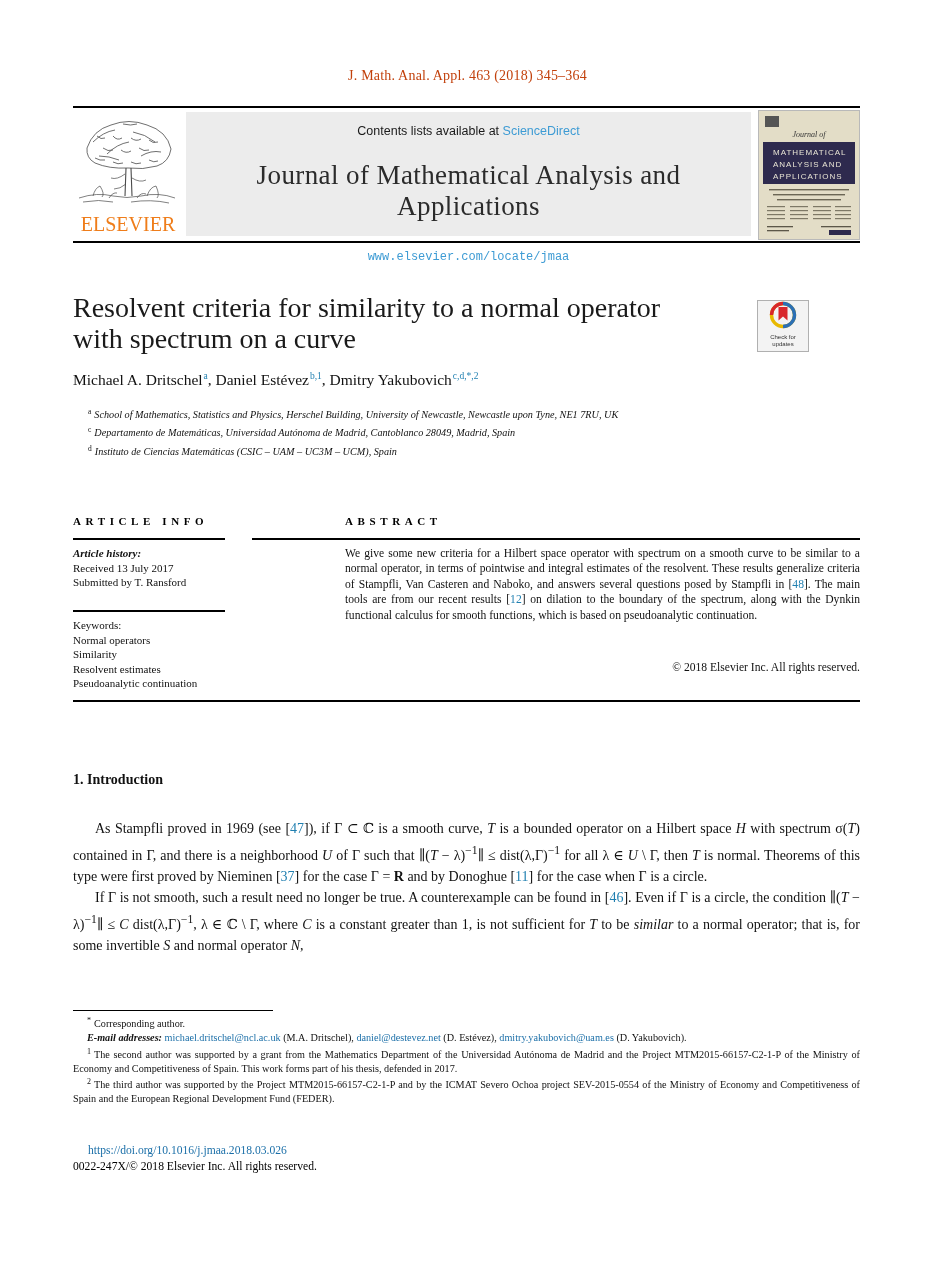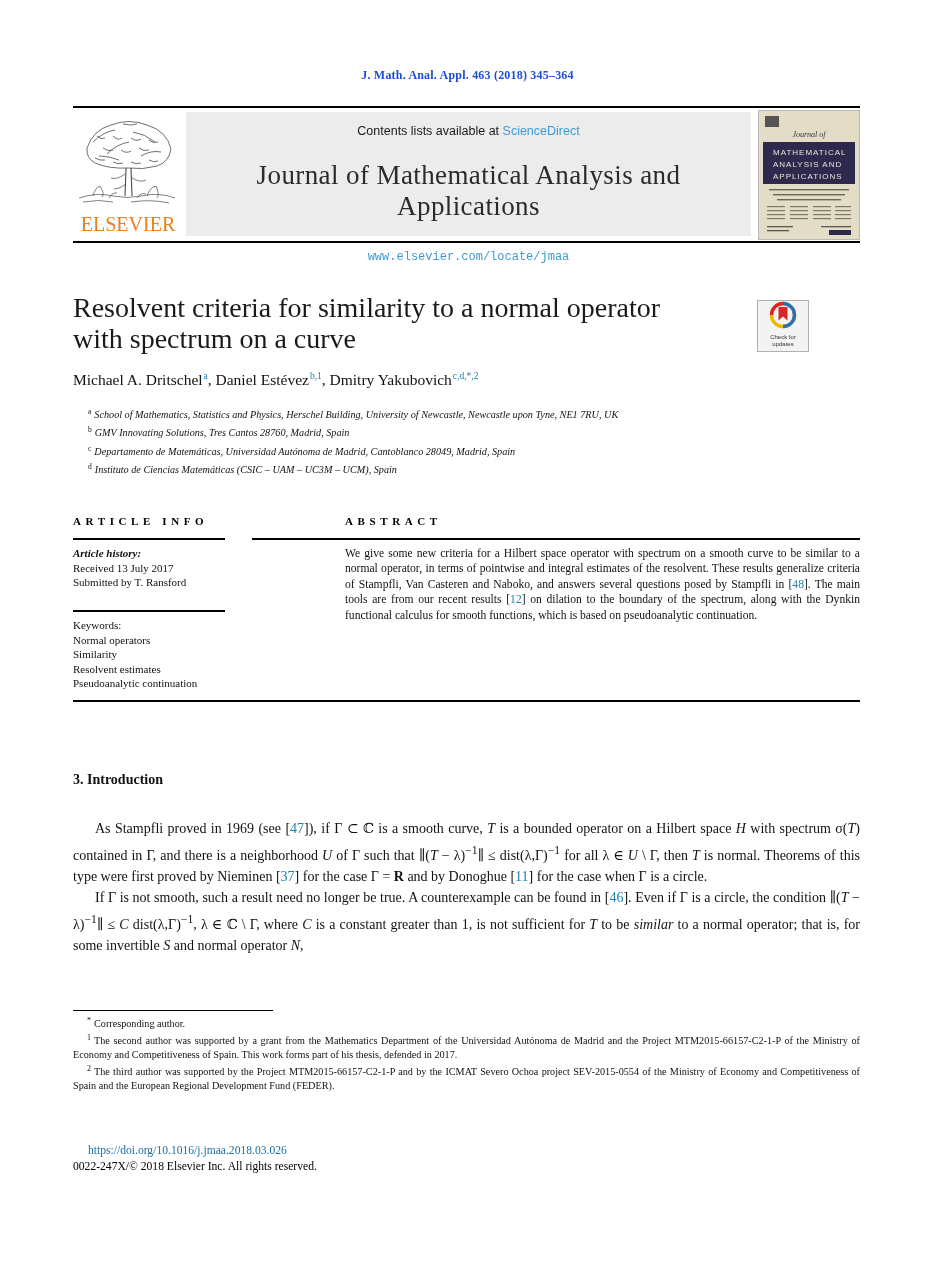--- a/index.html
+++ b/index.html
@@ -20,23 +20,23 @@
     inset: 0;
   }
 
   
   .runhead {
     position: absolute;
     top: 68px;
     left: 0;
     width: 935px;
     text-align: center;
-    font-size: 12px;
-    font-weight: bold;
-    color: #1d4ed8;
+    font-size: 14px;
+    font-weight: normal;
+    color: #c2410c;
     letter-spacing: .2px;
   }
 
   
   .rule-top {
     position: absolute;
     left: 73px;
     top: 106px;
     width: 787px;
     height: 2px;
@@ -412,21 +412,20 @@
     <div class="cm-label">
       <span>Check for</span><br>
       <span>updates</span>
     </div>
   </div>
 
   <div class="authors">Michael A. Dritschel<sup>a</sup>, Daniel Estévez<sup>b,1</sup>, Dmitry Yakubovich<sup>c,d,*,2</sup></div>
 
   <div class="affils">
     <div><span class="amark">a</span><span>School of Mathematics, Statistics and Physics, Herschel Building, University of Newcastle, Newcastle upon Tyne, NE1 7RU, UK</span></div>
-    <div><span class="amark">b</span><span>GMV Innovating Solutions, Tres Cantos 28760, Madrid, Spain</span></div>
     <div><span class="amark">c</span><span>Departamento de Matemáticas, Universidad Autónoma de Madrid, Cantoblanco 28049, Madrid, Spain</span></div>
     <div><span class="amark">d</span><span>Instituto de Ciencias Matemáticas (CSIC – UAM – UC3M – UCM), Spain</span></div>
   </div>
 
   <div class="hdr-info">ARTICLE INFO</div>
   <div class="hdr-abs">ABSTRACT</div>
   <div class="sec-rule rule-info"></div>
   <div class="sec-rule rule-abs"></div>
 
   <div class="info-col">
@@ -439,31 +438,33 @@
 
   <div class="kw-col">
     <div class="ihead">Keywords:</div>
     <div>Normal operators</div>
     <div>Similarity</div>
     <div>Resolvent estimates</div>
     <div>Pseudoanalytic continuation</div>
   </div>
 
   <div class="abstract">We give some new criteria for a Hilbert space operator with spectrum on a smooth curve to be similar to a normal operator, in terms of pointwise and integral estimates of the resolvent. These results generalize criteria of Stampfli, Van Casteren and Naboko, and answers several questions posed by Stampfli in [<span class="cit">48</span>]. The main tools are from our recent results [<span class="cit">12</span>] on dilation to the boundary of the spectrum, along with the Dynkin functional calculus for smooth functions, which is based on pseudoanalytic continuation.</div>
+  <div class="copyline">© 2018 Elsevier Inc. All rights reserved.</div>
   <div class="sec-rule rule-absend"></div>
 
-  <div class="sec-title">3. Introduction</div>
+  <div class="sec-title">1. Introduction</div>
   <div class="body-text">
     <p>As Stampfli proved in 1969 (see [<span class="cit">47</span>]), if Γ ⊂ ℂ is a smooth curve, <span class="mi">T</span> is a bounded operator on a Hilbert space <span class="mi">H</span> with spectrum σ(<span class="mi">T</span>) contained in Γ, and there is a neighborhood <span class="mi">U</span> of Γ such that ∥(<span class="mi">T</span> − λ)<sup>−1</sup>∥ ≤ dist(λ,Γ)<sup>−1</sup> for all λ ∈ <span class="mi">U</span> \ Γ, then <span class="mi">T</span> is normal. Theorems of this type were first proved by Nieminen [<span class="cit">37</span>] for the case Γ = <span class="bb">R</span> and by Donoghue [<span class="cit">11</span>] for the case when Γ is a circle.</p>
     <p>If Γ is not smooth, such a result need no longer be true. A counterexample can be found in [<span class="cit">46</span>]. Even if Γ is a circle, the condition ∥(<span class="mi">T</span> − λ)<sup>−1</sup>∥ ≤ <span class="mi">C</span> dist(λ,Γ)<sup>−1</sup>, λ ∈ ℂ \ Γ, where <span class="mi">C</span> is a constant greater than 1, is not sufficient for <span class="mi">T</span> to be <span class="mi">similar</span> to a normal operator; that is, for some invertible <span class="mi">S</span> and normal operator <span class="mi">N</span>,</p>
   </div>
 
   <div class="fn-rule"></div>
   <div class="footnotes">
     <div class="fline indent1"><span class="fmark">*</span><span>Corresponding author.</span></div>
+    <div class="fline indent1"><span class="ital">E-mail addresses:</span> <span class="lnk">michael.dritschel@ncl.ac.uk</span> (M.A. Dritschel), <span class="lnk">daniel@destevez.net</span> (D. Estévez), <span class="lnk">dmitry.yakubovich@uam.es</span> (D. Yakubovich).</div>
     <div class="fline indent1"><span class="fmark">1</span><span>The second author was supported by a grant from the Mathematics Department of the Universidad Autónoma de Madrid and the Project MTM2015-66157-C2-1-P of the Ministry of Economy and Competitiveness of Spain. This work forms part of his thesis, defended in 2017.</span></div>
     <div class="fline indent1"><span class="fmark">2</span><span>The third author was supported by the Project MTM2015-66157-C2-1-P and by the ICMAT Severo Ochoa project SEV-2015-0554 of the Ministry of Economy and Competitiveness of Spain and the European Regional Development Fund (FEDER).</span></div>
   </div>
 
   <div class="doiblock">
     <div class="doi">https://doi.org/10.1016/j.jmaa.2018.03.026</div>
     <div>0022-247X/© 2018 Elsevier Inc. All rights reserved.</div>
   </div>
 
 </div>

